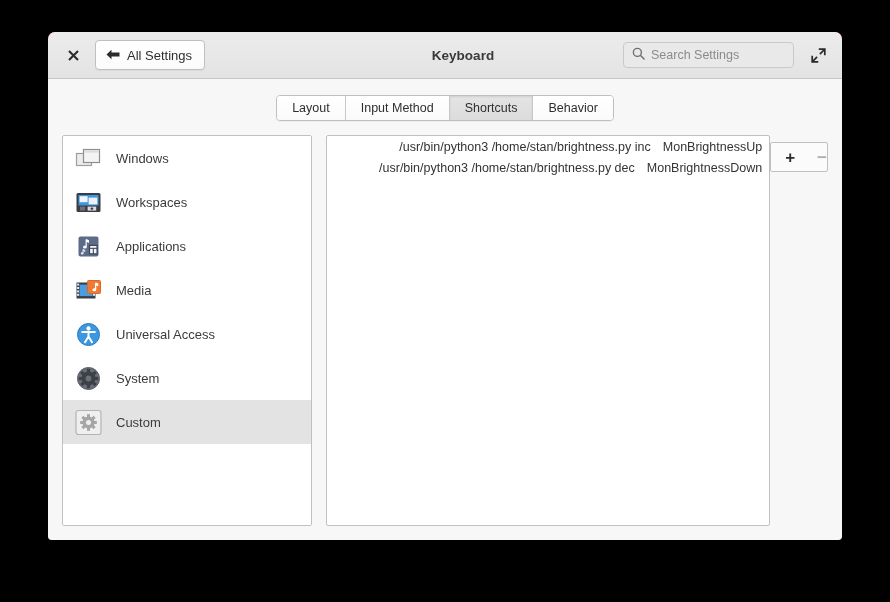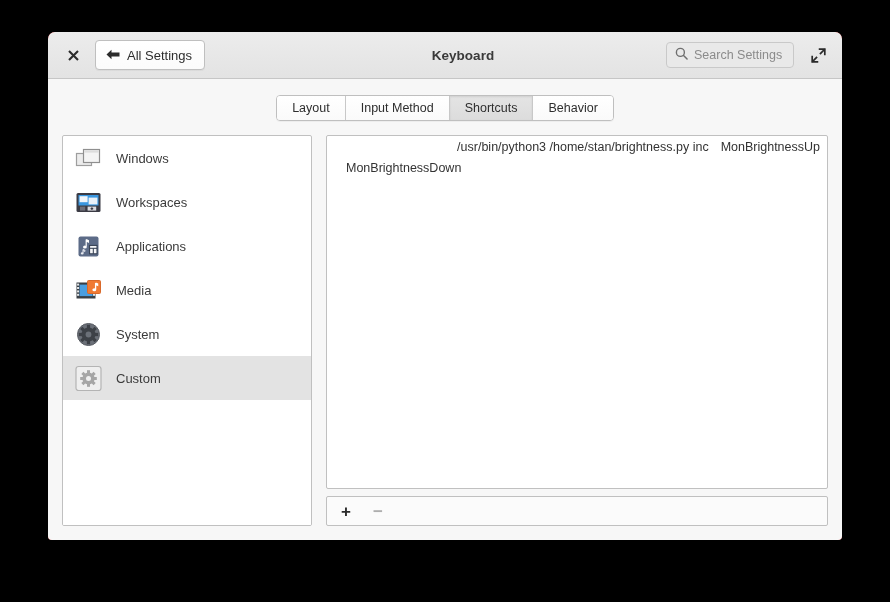--- a/index.html
+++ b/index.html
@@ -94,21 +94,21 @@
 
   .titlebar-right {
     margin-left: auto;
     display: flex;
     align-items: center;
     gap: 14px;
     z-index: 2;
   }
 
   .search-box {
-    width: 128px;
+    width: 171px;
     height: 26px;
     background: #e9e9e9;
     border: 1px solid #c9c9c9;
     border-radius: 4px;
     display: flex;
     align-items: center;
     padding: 0 8px;
     box-sizing: border-box;
     gap: 6px;
     cursor: text;
@@ -214,21 +214,21 @@
     position: relative;
   }
   .side-icon svg { display: block; }
 
   .sidebar-filler { flex: 1 1 auto; background: #ffffff; }
 
   
   .listpane {
     flex: 1 1 auto;
     display: flex;
-    flex-direction: column;
+    flex-direction: row;
     min-width: 0;
   }
 
   .list-box {
     flex: 1 1 auto;
     background: #ffffff;
     border: 1px solid #c0c0c0;
     border-radius: 2px;
     overflow: hidden;
     min-height: 0;
@@ -401,20 +401,31 @@
                     <rect x="19" y="17.8" width="2" height="2"></rect>
                 </g>
                 <rect x="13.5" y="4.5" width="13" height="13" rx="1" fill="#f07a34" stroke="#d9692a" stroke-width="1"></rect>
                 <path d="M21.6 7 L21.6 13.4 M21.6 7 L23.6 7.9 L23.6 9.2 L21.6 8.3" fill="none" stroke="#ffffff" stroke-width="1.3"></path>
                 <ellipse cx="20.3" cy="13.8" rx="1.9" ry="1.5" fill="#ffffff"></ellipse>
               </svg>
             </span>
             <span class="side-label">Media</span>
           </div>
 
+          <div class="side-item">
+            <span class="side-icon">
+              <svg width="29" height="29" viewBox="0 0 29 29" aria-hidden="true">
+                <circle cx="14.5" cy="14.5" r="11" fill="#3a97e0" stroke="#2b7cbd" stroke-width="1"></circle>
+                <circle cx="14.5" cy="8.4" r="2.1" fill="#ffffff"></circle>
+                <path d="M8.2 12.1 L20.8 12.1" stroke="#ffffff" stroke-width="2" stroke-linecap="round"></path>
+                <path d="M14.5 11.6 L14.5 16.4 M14.5 16.4 L11 22.2 M14.5 16.4 L18 22.2" stroke="#ffffff" stroke-width="2" stroke-linecap="round" fill="none"></path>
+              </svg>
+            </span>
+            <span class="side-label">Universal Access</span>
+          </div>
 
           <div class="side-item">
             <span class="side-icon">
               <svg width="29" height="29" viewBox="0 0 29 29" aria-hidden="true">
                 <circle cx="14.5" cy="14.5" r="11" fill="#6b7078" stroke="#565a61" stroke-width="1"></circle>
                 <g fill="#3d4147">
                   <rect x="12.9" y="4.8" width="3.2" height="4.4"></rect>
                   <rect x="12.9" y="19.8" width="3.2" height="4.4"></rect>
                   <rect x="4.8" y="12.9" width="4.4" height="3.2"></rect>
                   <rect x="19.8" y="12.9" width="4.4" height="3.2"></rect>
@@ -455,20 +466,21 @@
         </div>
 
         <div class="listpane">
 
           <div class="list-box">
             <div class="list-row">
               <span class="row-cmd">/usr/bin/python3 /home/stan/brightness.py inc</span>
               <span class="row-key">MonBrightnessUp</span>
             </div>
             <div class="list-row">
+              <span class="row-cmd">/usr/bin/python3 /home/stan/brightness.py dec</span>
               <span class="row-key">MonBrightnessDown</span>
             </div>
           </div>
 
           <div class="list-toolbar">
             <span class="tool-btn">+</span>
             <span class="tool-btn disabled">−</span>
           </div>
         </div>
 

